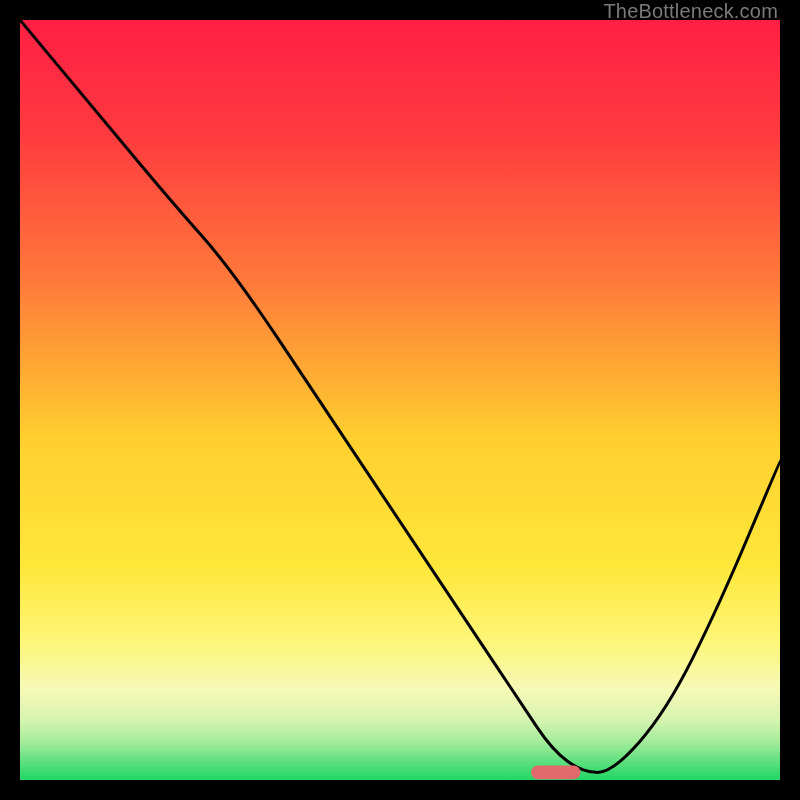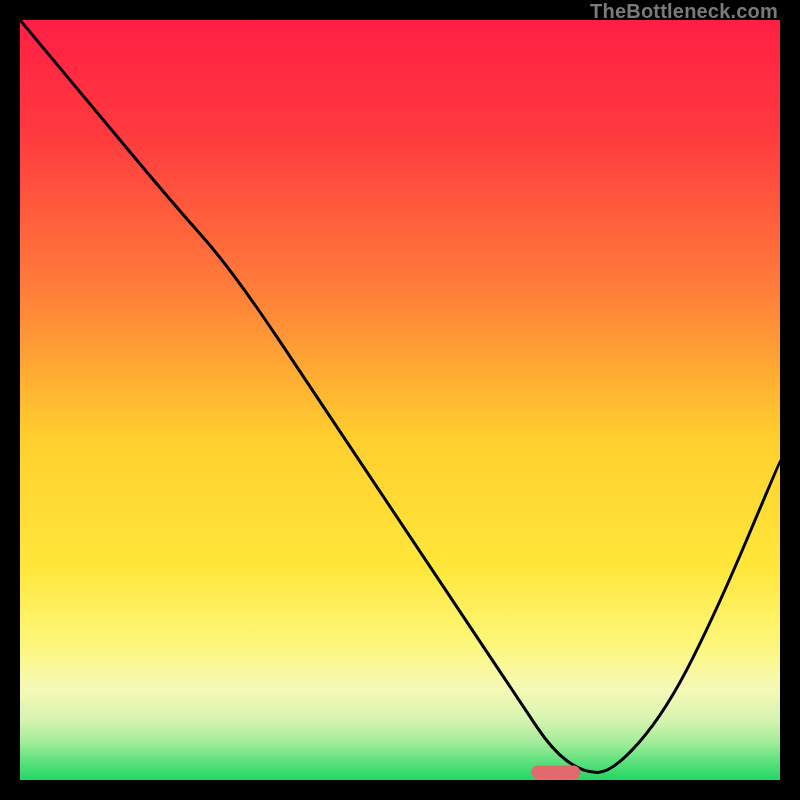--- a/index.html
+++ b/index.html
@@ -23,21 +23,21 @@
     display: block;
     width: 760px;
     height: 760px;
   }
   .watermark {
     position: absolute;
     top: 0px;
     right: 22px;
     color: #7a7a7a;
     font-size: 20px;
-    font-weight: 700;
+    font-weight: 400;
     letter-spacing: 0.2px;
   }
 </style>
 </head>
 <body>
 
 <div class="frame">
   <svg id="chart-svg" viewBox="0 0 760 760">
     <defs>
       <linearGradient id="bg-grad" x1="0" y1="0" x2="0" y2="1">

